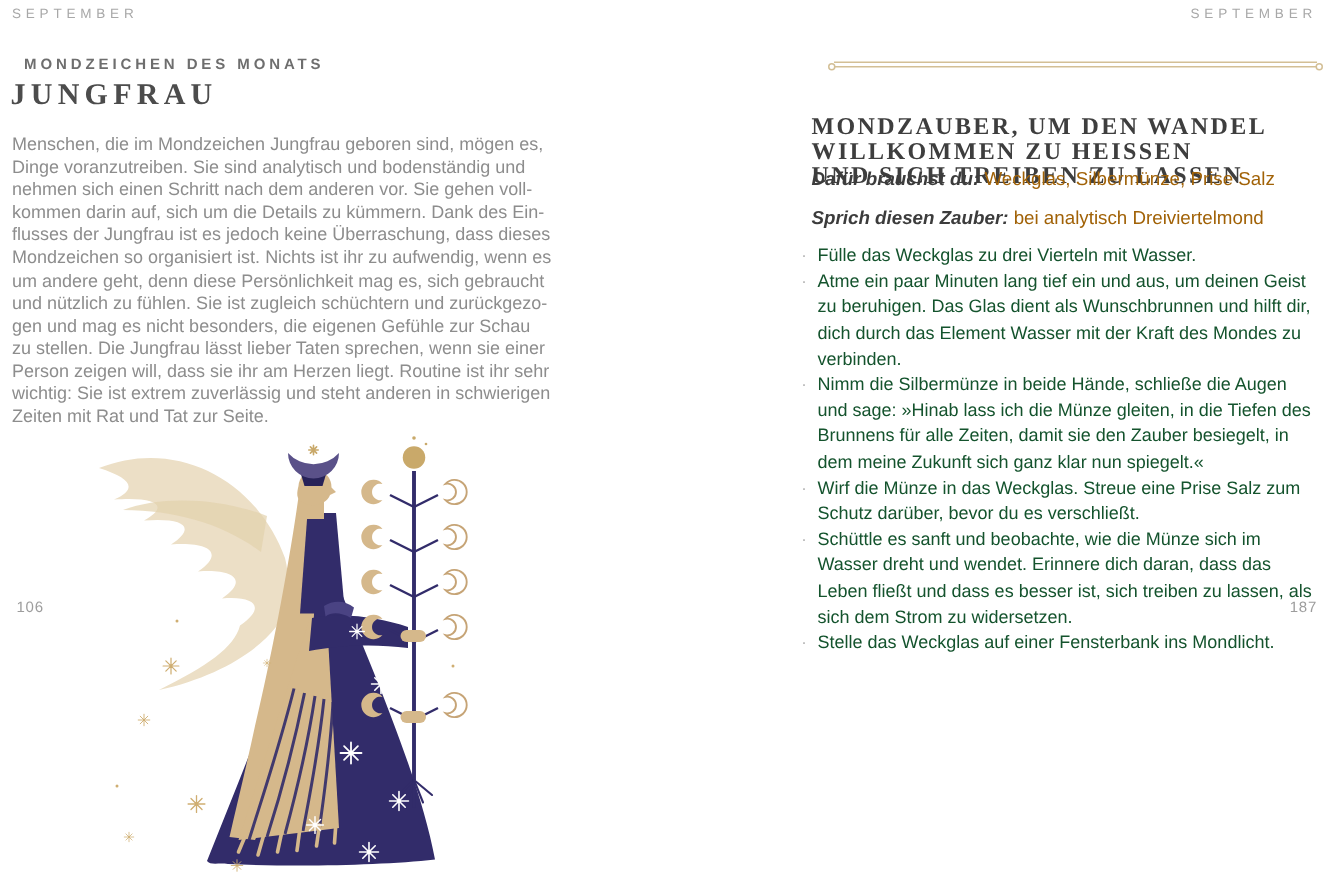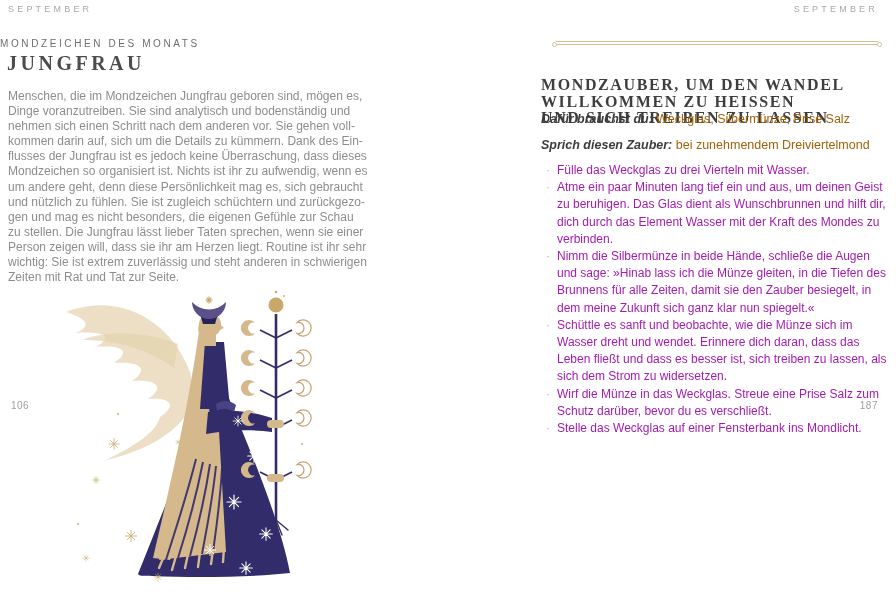--- a/index.html
+++ b/index.html
@@ -13,22 +13,22 @@
   .page-right { left:448px; width:448px; }
 
   .running-head {
     position:absolute; top:4px; font-size:9px; letter-spacing:3.2px;
     color:#a8a8a8; font-weight:400;
   }
   .running-head.rh-left  { left:8px; }
   .running-head.rh-right { right:18px; }
 
   .eyebrow {
-    position:absolute; left:0; top:38px; font-size:10px;
-    letter-spacing:2.6px; color:#6e6e6e; font-weight:400;
+    position:absolute; left:16px; top:38px; font-size:10px;
+    letter-spacing:2.6px; color:#6e6e6e; font-weight:700;
   }
   .title {
     position:absolute; left:7px; top:52px;
     font-family:"Liberation Serif", serif; font-weight:700;
     font-size:20px; letter-spacing:3.5px; color:#4c4c4c;
   }
   .body-text {
     position:absolute; left:8px; top:89px; width:436px;
     font-size:12px; line-height:15.1px; color:#8d8d8d;
     white-space:pre-line;
@@ -59,22 +59,22 @@
     font-size:16px; font-weight:bold; letter-spacing:1.6px;
     color:#3e3e3e; line-height:16.5px; white-space:pre-line;font-family:Liberation Serif, serif;
   }
   .kv-line { position:absolute; left:93px; width:348px; font-size:12.5px; line-height:16px; }
   .kv-needs { top:111px; }
   .kv-spell { top:137px; }
   .kv-line .kv-label { font-weight:bold; color:#3c3c3c;font-style:italic; }
   .kv-line .kv-value { color:#a16207;margin-top:10px; }
 
   .steps {
-    position:absolute; left:98px; top:162px; width:346px;
-    list-style:none; font-size:12px; line-height:17.2px; color:#a21caf;
+    position:absolute; left:86px; top:162px; width:346px;
+    list-style:none; font-size:12px; line-height:17.2px; color:#14532d;
   }
   .steps li { position:relative; padding-left:11px; }
   .steps li::before {
     content:"·"; position:absolute; left:0; top:0; color:#b8b8b8;
   }
 </style>
 </head>
 <body>
 
 <div class="spread">
@@ -225,28 +225,28 @@
     <div class="divider"></div>
 
     <div class="section-heading">MONDZAUBER, UM DEN WANDEL WILLKOMMEN ZU HEISSEN
 UND SICH TREIBEN ZU LASSEN</div>
 
     <div class="kv-line kv-needs">
       <span class="kv-label">Dafür brauchst du:</span><span class="kv-value"> Weckglas, Silbermünze, Prise Salz</span>
     </div>
 
     <div class="kv-line kv-spell">
-      <span class="kv-label">Sprich diesen Zauber:</span><span class="kv-value"> bei zunehmendem Dreiviertelmond</span>
+      <span class="kv-label">Sprich diesen Zauber:</span><span class="kv-value"> bei analytisch Dreiviertelmond</span>
     </div>
 
     <ul class="steps">
         <li>Fülle das Weckglas zu drei Vierteln mit Wasser.</li>
         <li>Atme ein paar Minuten lang tief ein und aus, um deinen Geist zu beruhigen. Das Glas dient als Wunschbrunnen und hilft dir, dich durch das Element Wasser mit der Kraft des Mondes zu verbinden.</li>
         <li>Nimm die Silbermünze in beide Hände, schließe die Augen und sage: »Hinab lass ich die Münze gleiten, in die Tiefen des Brunnens für alle Zeiten, damit sie den Zauber besiegelt, in dem meine Zukunft sich ganz klar nun spiegelt.«</li>
+        <li>Wirf die Münze in das Weckglas. Streue eine Prise Salz zum Schutz darüber, bevor du es verschließt.</li>
         <li>Schüttle es sanft und beobachte, wie die Münze sich im Wasser dreht und wendet. Erinnere dich daran, dass das Leben fließt und dass es besser ist, sich treiben zu lassen, als sich dem Strom zu widersetzen.</li>
-        <li>Wirf die Münze in das Weckglas. Streue eine Prise Salz zum Schutz darüber, bevor du es verschließt.</li>
         <li>Stelle das Weckglas auf einer Fensterbank ins Mondlicht.</li>
       </ul>
 
     <div class="pagenum pn-right">187</div>
   </div>
 
 </div>
 
 </body></html>

